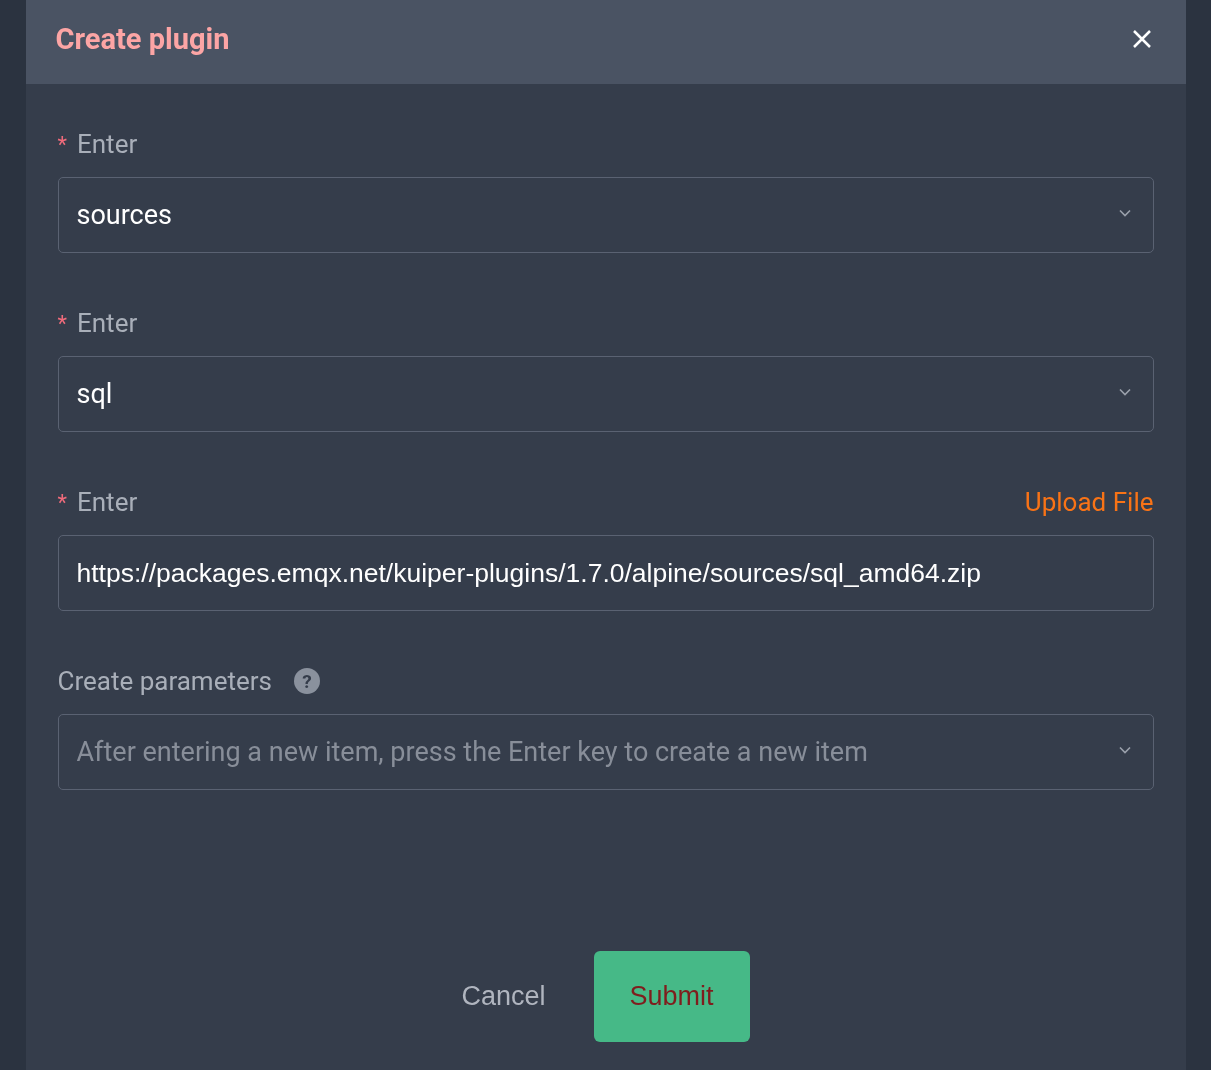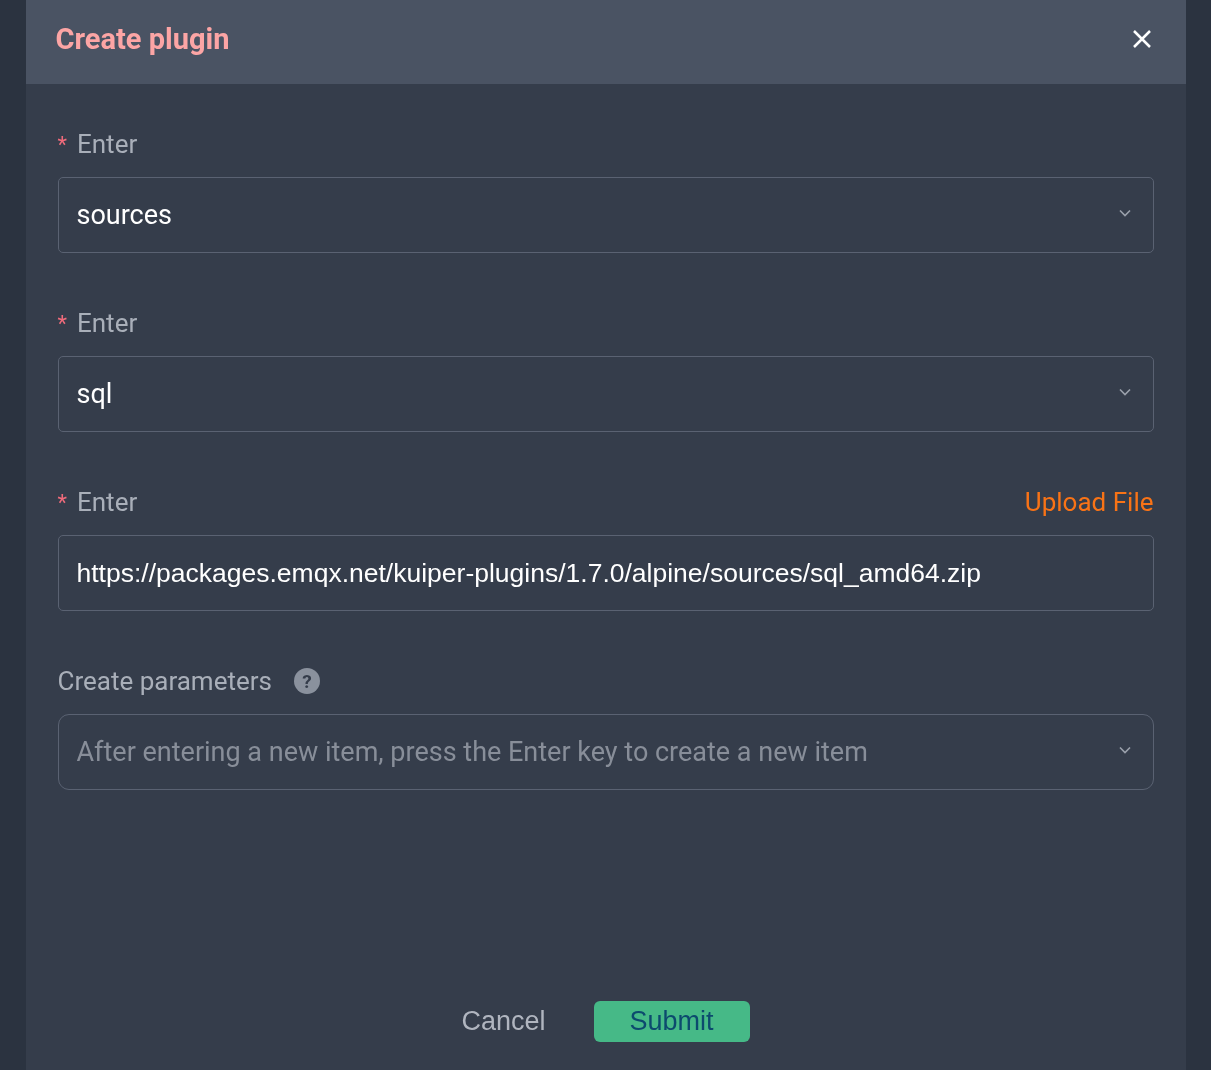--- a/index.html
+++ b/index.html
@@ -123,21 +123,21 @@
       font-size: 26.5px;
       width: 100%;
       background: transparent;
       border: none;
       outline: none;
     }
     .tag-select-wrap {
       position: relative;
       width: 100%;
       border: 1px solid #5a6272;
-      border-radius: 11px;
+      border-radius: 5px;
       background: transparent;
       height: 76px;
       display: flex;
       align-items: center;
       padding: 0 80px 0 18px;
       cursor: text;
     }
     .tag-placeholder {
       color: #888e99;
       font-size: 27px;
@@ -169,23 +169,23 @@
     }
     .btn-cancel {
       color: #b0b5bf;
       font-size: 27px;
       cursor: pointer;
       background: transparent;
       border: none;
     }
     .btn-submit {
       background: #46b987;
-      color: #0c4a6e;
-      font-size: 27px;
-      padding: 5px 36px;
+      color: #7f1d1d;
+      font-size: 27px;
+      padding: 30px 36px;
       border-radius: 6px;
       border: none;
       cursor: pointer;
     }
   </style>
 </head>
 <body>
 
 <div class="modal">
 

